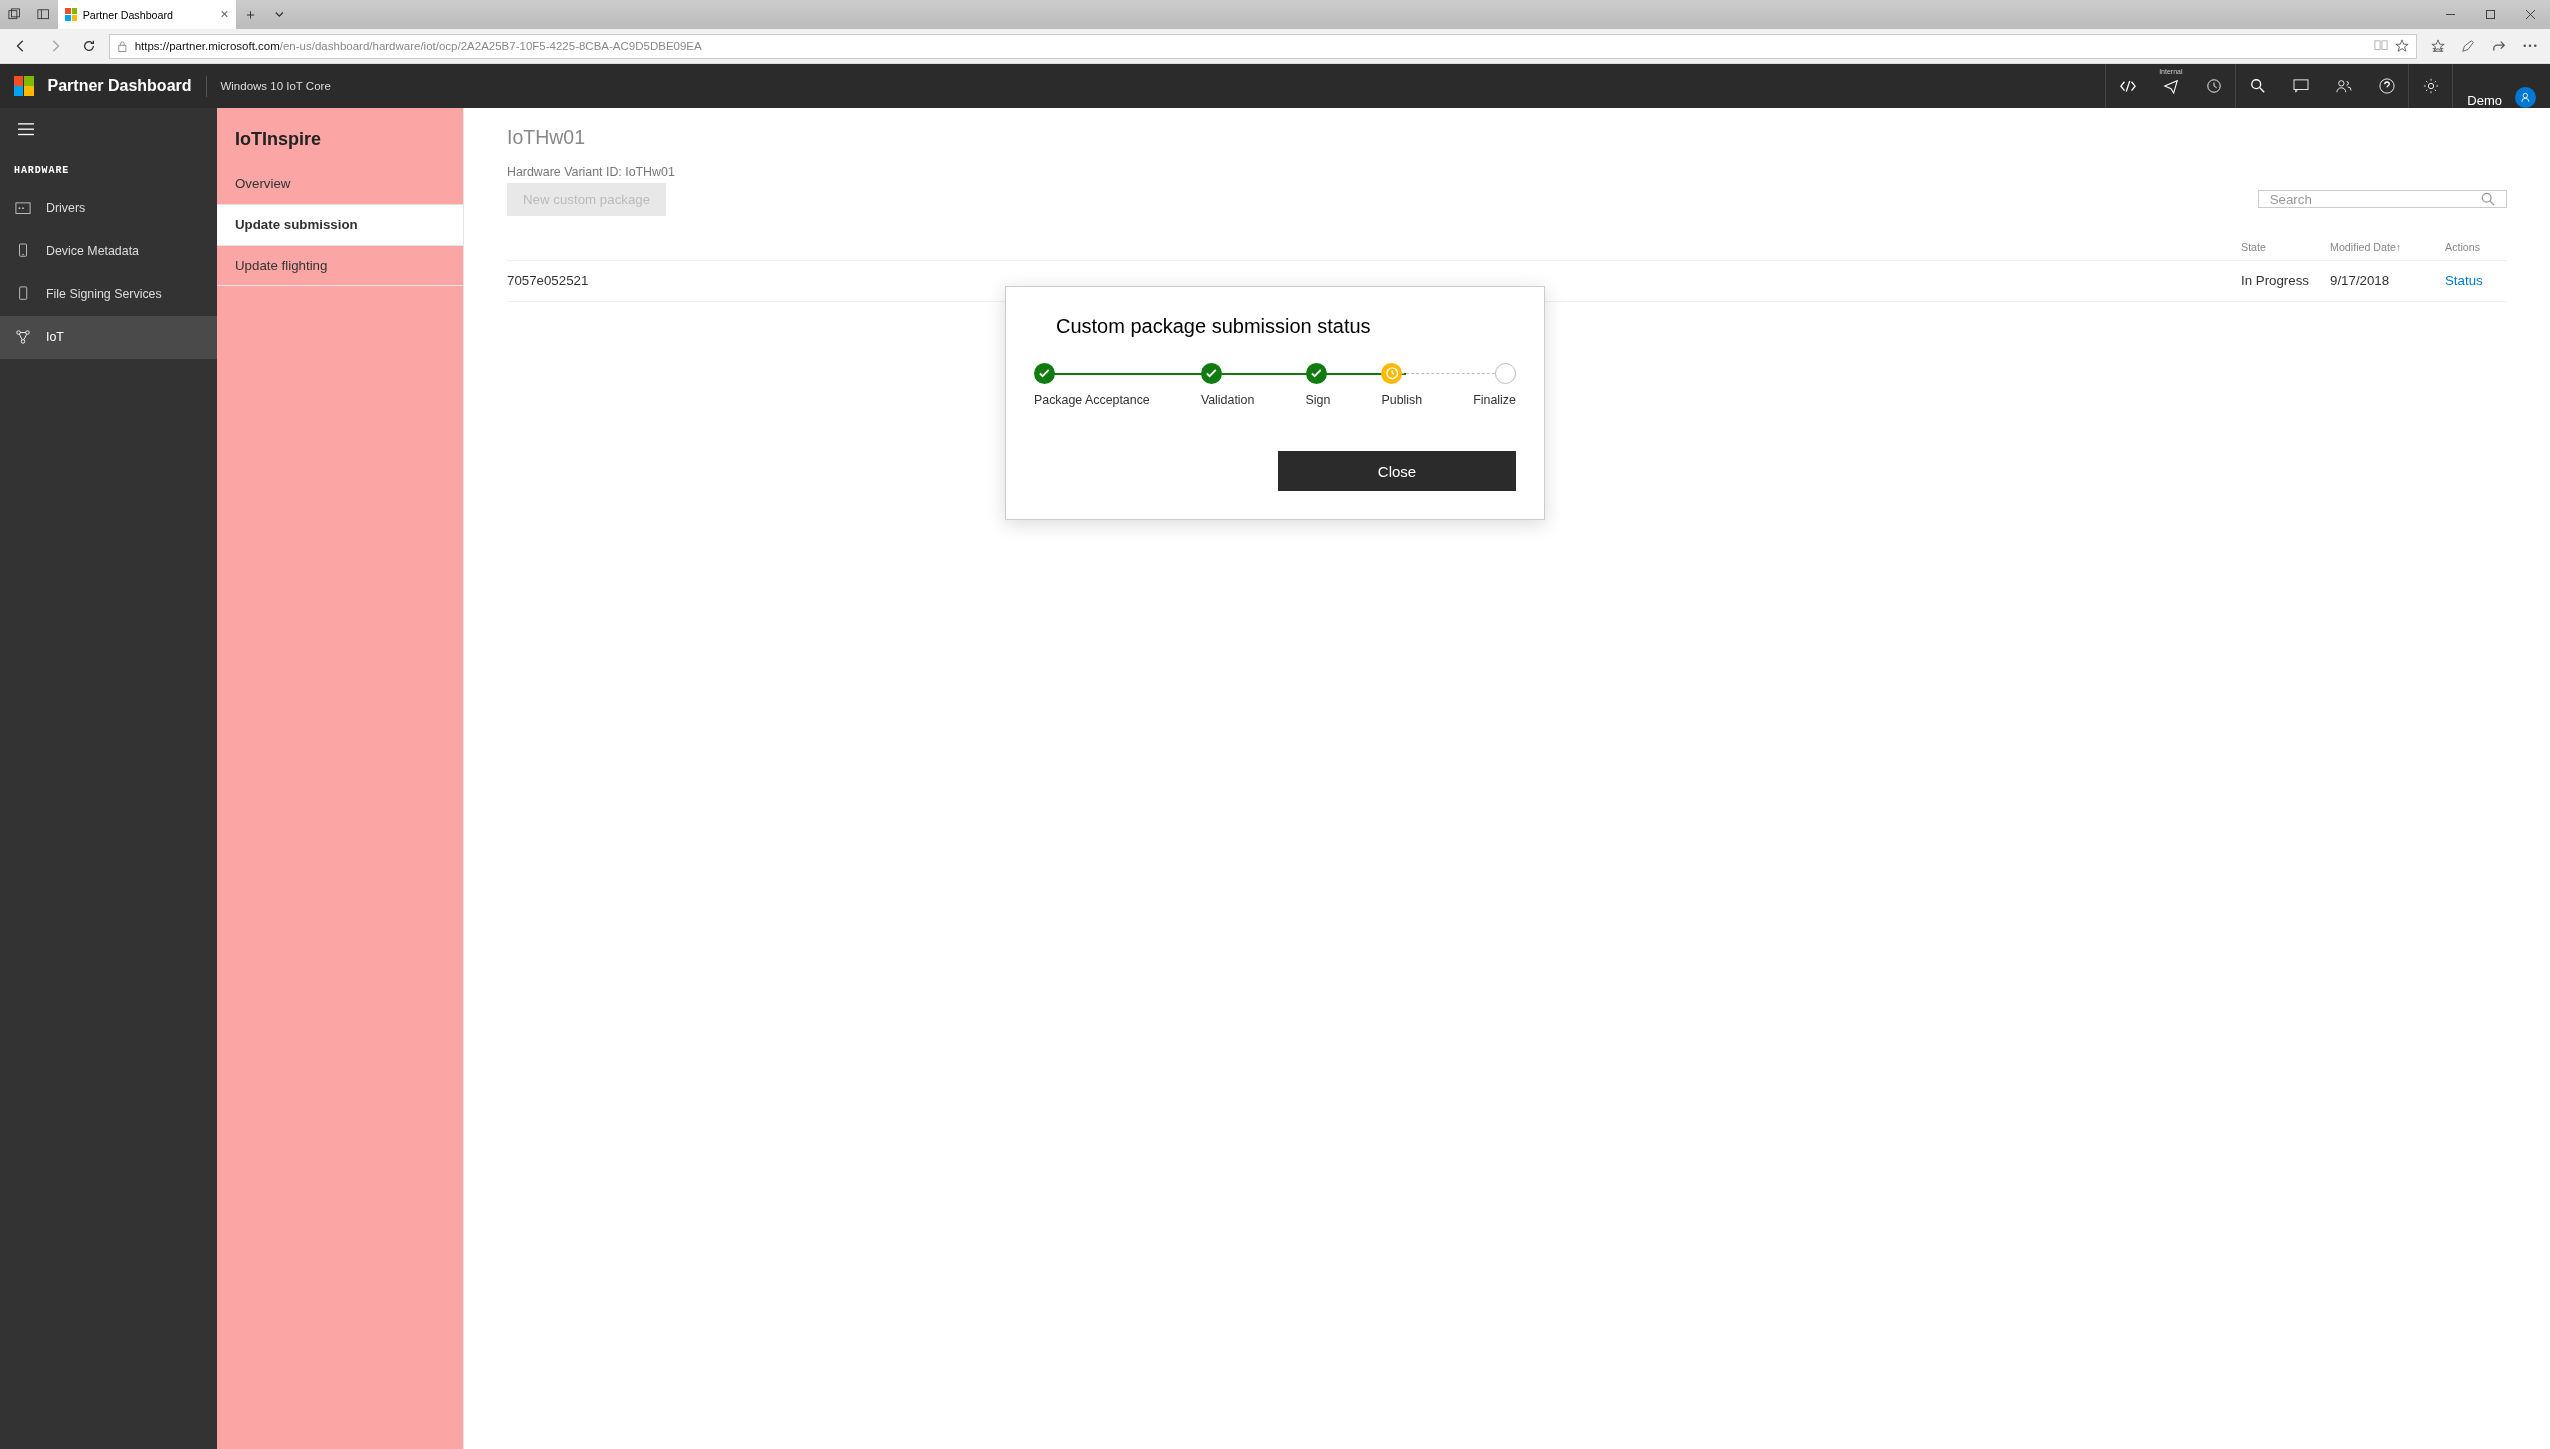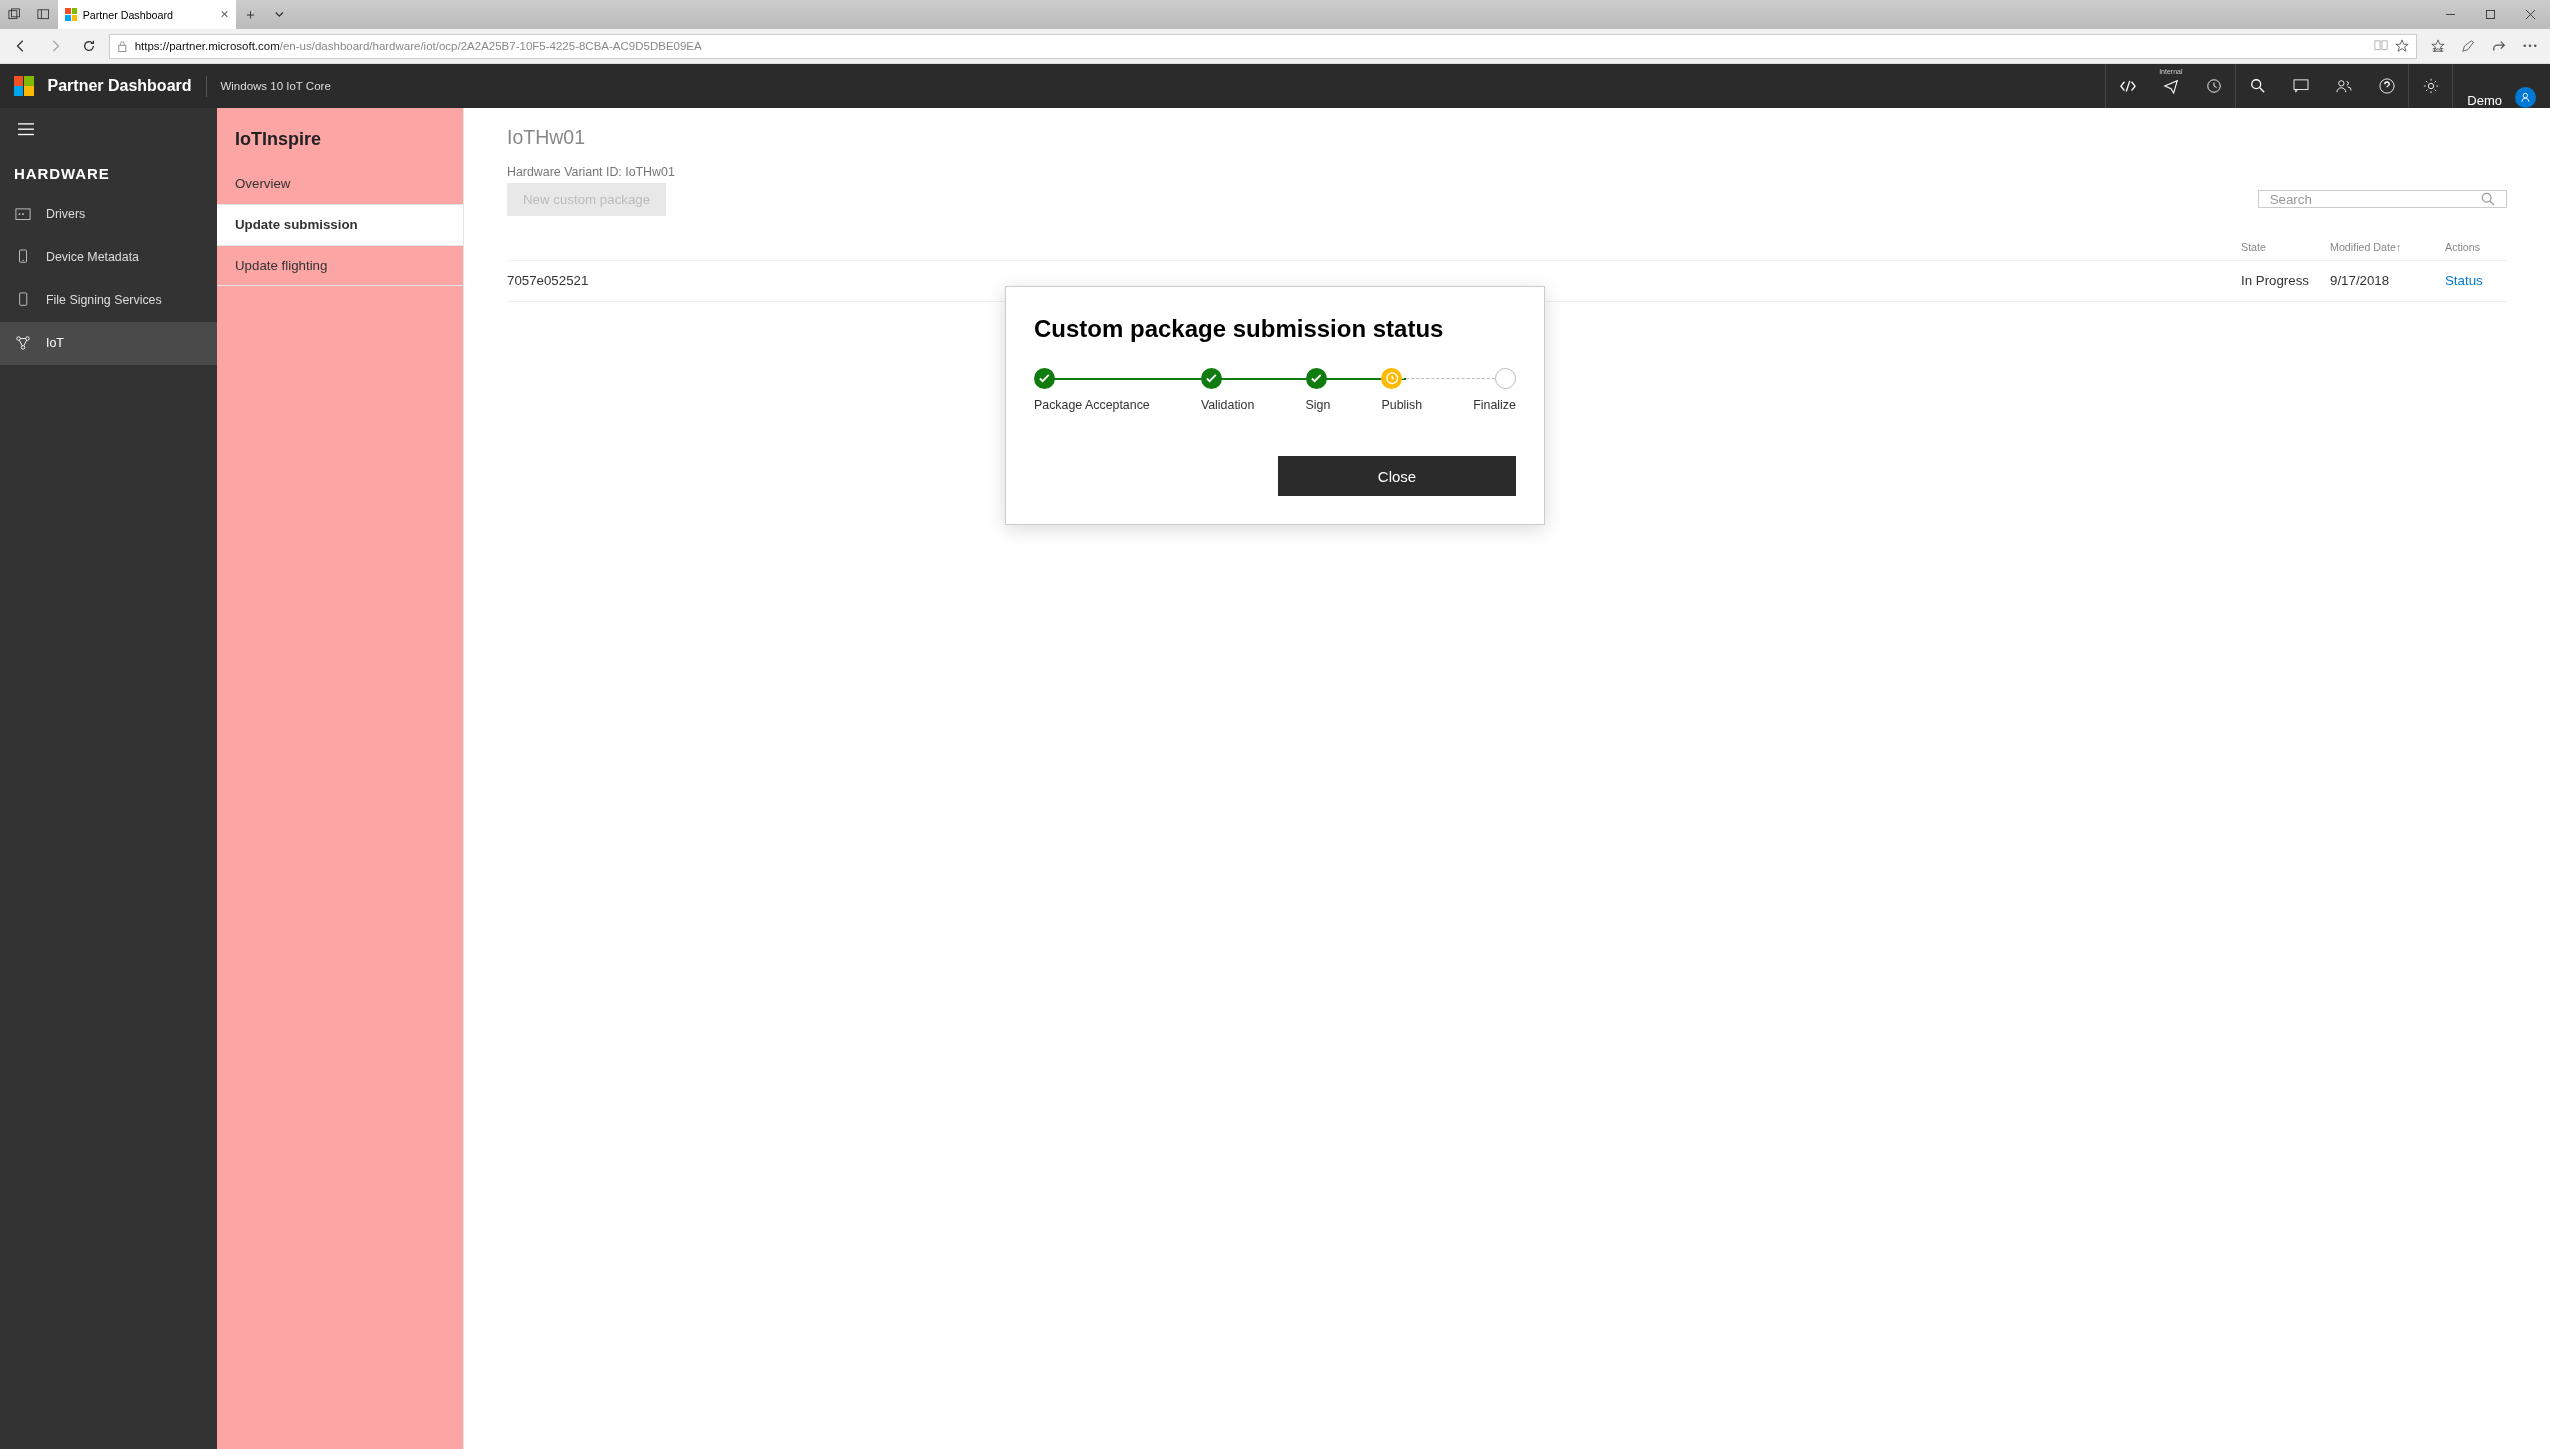--- a/index.html
+++ b/index.html
@@ -33,21 +33,21 @@
 .header-section { display: flex; align-items: center; height: 100%; border-left: 0.9px solid #444; }
 .header-icon { width: 43px; height: 44px; display: flex; align-items: center; justify-content: center; color: #fff; position: relative; }
 .internal-label { position: absolute; top: 3.6px; font-size: 7px; color: #ccc; }
 .header-user { display: flex; align-items: flex-end; gap: 13px; padding: 0 14px; font-size: 13px; }
 .avatar { width: 21px; height: 21px; border-radius: 50%; background: #0078d4; display: flex; align-items: center; justify-content: center; font-size: 9.8px; }
 
 
 .app-body { display: flex; height: calc(100vh - 108px); }
 .sidebar { width: 217px; background: #333; color: #ccc; }
 .sidebar-hamburger { height: 43px; display: flex; align-items: center; padding: 0 18px; }
-.sidebar-heading { padding: 14px 14px 10.7px; font-size: 15px; font-weight: 600; letter-spacing: 0.9px; color: #fff; }
+.sidebar-heading { padding: 14px 14px 10.7px; font-size: 10px; font-weight: 600; letter-spacing: 0.9px; color: #fff; font-family: Liberation Mono, monospace; }
 .sidebar-item { height: 43px; display: flex; align-items: center; padding: 0 14px; gap: 14px; font-size: 12.4px; color: #ddd; cursor: pointer; }
 .sidebar-item.active { background: #4a4a4a; color: #fff; }
 .sidebar-icon { width: 18px; display: flex; justify-content: center; }
 
 .secondary-panel { width: 247px; background: #fca5a5; border-right: 0.9px solid #e5e5e5; }
 .panel-title { padding: 21px 18px 14px; font-size: 18px; font-weight: 600; color: #222; }
 .panel-item { padding: 12.4px 18px; font-size: 13.3px; color: #333; border-bottom: 0.9px solid #e5e5e5; cursor: pointer; }
 .panel-item.active { background: #fff; font-weight: 600; }
 .panel-item:first-of-type { border-top: 0.9px solid #e5e5e5; }
 
@@ -63,21 +63,21 @@
 .table-row { display: flex; font-size: 13.3px; color: #333; padding: 12.4px 0; border-bottom: 0.9px solid #eee; }
 .col-id { flex: 1; }
 .col-state { width: 89px; }
 .col-date { width: 115px; display: flex; align-items: center; gap: 0; }
 .col-actions { width: 62px; }
 .link { color: #0078d4; }
 
 
 .modal-overlay { position: fixed; inset: 108px 0 0 0; display: flex; justify-content: center; align-items: flex-start; pointer-events: none; }
 .modal { width: 540px; background: #fff; border: 0.9px solid #ccc; box-shadow: 0 3.6px 18px rgba(0,0,0,0.15); padding: 28px; margin-top: 178px; pointer-events: auto; }
-.modal-title { font-size: 24px; font-weight: 700; margin-bottom: 25px; }
+.modal-title { font-size: 20px; font-weight: 400; margin-bottom: 25px; margin-left: 22px; }
 .progress-track { position: relative; display: flex; justify-content: space-between; margin-bottom: 44px; }
 .progress-line { position: absolute; top: 9.8px; height: 1.8px; }
 .line-green { background: #107c10; }
 .line-dash { border-top: 1.8px dashed #bbb; height: 0; }
 .step { position: relative; display: flex; flex-direction: column; align-items: flex-start; z-index: 1; }
 .step-circle { width: 21px; height: 21px; border-radius: 50%; display: flex; align-items: center; justify-content: center; margin-bottom: 9px; }
 .circle-green { background: #107c10; color: #fff; }
 .circle-yellow { background: #ffb900; color: #fff; }
 .circle-empty { background: #fff; border: 1.8px solid #bbb; }
 .step-label { font-size: 12.4px; color: #333; white-space: nowrap; }

